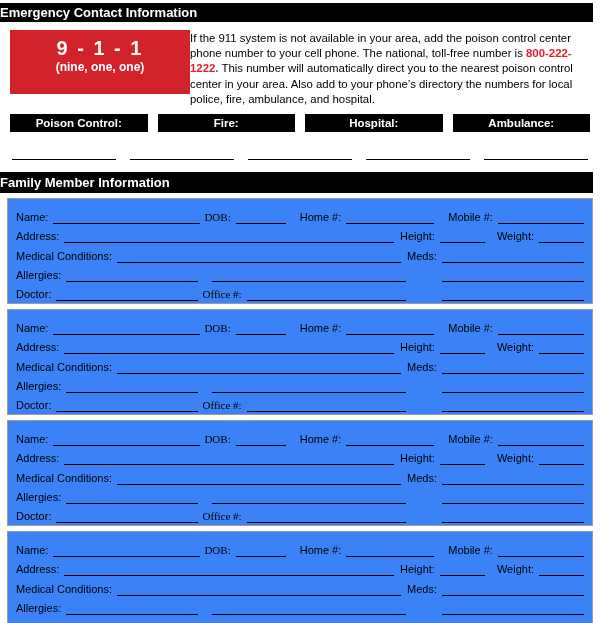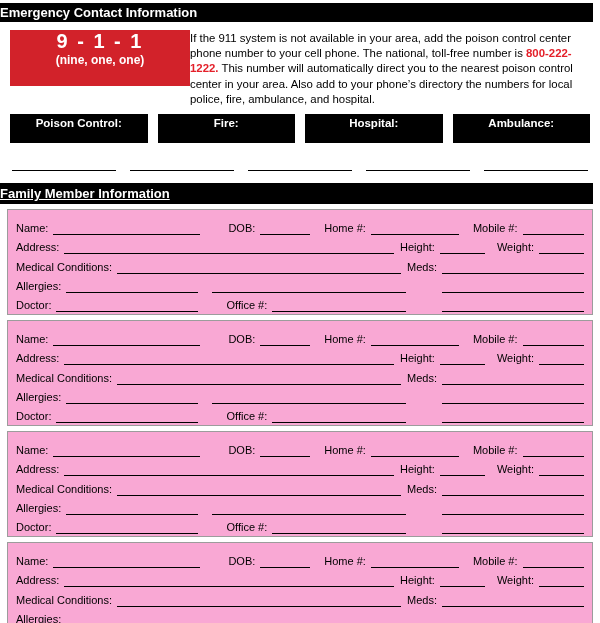--- a/index.html
+++ b/index.html
@@ -8,55 +8,55 @@
     width: 600px; height: 623px; overflow: hidden;
     background: #ffffff; color: #000;
     font-family: "Liberation Sans", sans-serif;
   }
   .section-bar {
     background: var(--bar-black, #000);
     color: #fff; font-weight: bold; text-align: left;
     font-size: 13px; margin-right: 7px;
   }
   #top-bar { margin-top: 3px; height: 19px; line-height: 19px; }
-  #family-bar { margin-top: 12px; height: 21px; line-height: 21px; text-decoration: underline; }
+  #family-bar { margin-top: 12px; height: 21px; line-height: 21px; }
 
   #intro { display: flex; margin: 8px 8px 0 10px; }
   #badge {
-    flex: 0 0 180px; height: 56px;
+    flex: 0 0 180px; height: 64px;
     background: var(--badge-red, #d2222a);
-    color: #fff; font-weight: bold; text-align: center; 
+    color: #fff; font-weight: bold; text-align: center; padding-top: 7px;
   }
   #badge .num   { font-size: 20px; line-height: 23px; letter-spacing: 2px; }
   #badge .words { font-size: 12px; line-height: 15px; }
   #badge .sub   { font-size: 12.5px; line-height: 15px; letter-spacing: -0.2px; }
   #intro-text { font-size: 11.4px; line-height: 15.2px; padding-top: 1px; }
   .phone { color: var(--phone-red, #e4202a); font-weight: bold; }
 
   #contact-row { display: flex; gap: 10px; margin: 7px 10px 0 10px; }
   .contact-box {
     flex: 1; background: var(--bar-black, #000); color: #fff;
     font-weight: bold; font-size: 11.5px;
-    height: 29px; line-height: 18px; text-align: center; white-space: nowrap;
+    height: 18px; line-height: 18px; text-align: center; white-space: nowrap;
   }
   #contact-lines { display: flex; gap: 14px; margin: 27px 12px 0 12px; }
   .contact-line { flex: 1; border-bottom: 1.5px solid #000; height: 1px; }
 
   #members { margin: 5px 7px 0 7px; }
   .member-box {
     border: 1px solid var(--box-border, #9c9c9c);
-    height: 106px; padding: 6px 8px 0 8px; margin-bottom: 5px; background: #f9a8d4;
+    height: 106px; padding: 6px 8px 0 8px; margin-bottom: 5px; background: #3b82f6;
   }
   .frow { display: flex; align-items: flex-end; height: 19.2px; font-size: 11px; }
   .lbl { white-space: nowrap; margin-right: 5px; line-height: 14px; }
   .line { border-bottom: 1.5px solid #000; height: 13px; }
   .grow { flex: 1 1 auto; }
   .w147 { flex: 0 0 147px; } .w50 { flex: 0 0 50px; } .w88 { flex: 0 0 88px; }
   .w45  { flex: 0 0 45px; }  .w132 { flex: 0 0 132px; } .w142 { flex: 0 0 142px; }
-  .ml6 { margin-left: 6px; } .ml10 { margin-left: 28px; } .ml12 { margin-left: 12px; }
+  .ml6 { margin-left: 6px; } .ml10 { margin-left: 4px; font-family: Liberation Serif, serif; } .ml12 { margin-left: 12px; }
   .ml14 { margin-left: 14px; } .ml36 { margin-left: 36px; }
 </style>
 </head>
 <body>
 
 <div id="top-bar" class="section-bar">
   <span>Emergency Contact Information</span>
 </div>
 
 <div id="intro">

